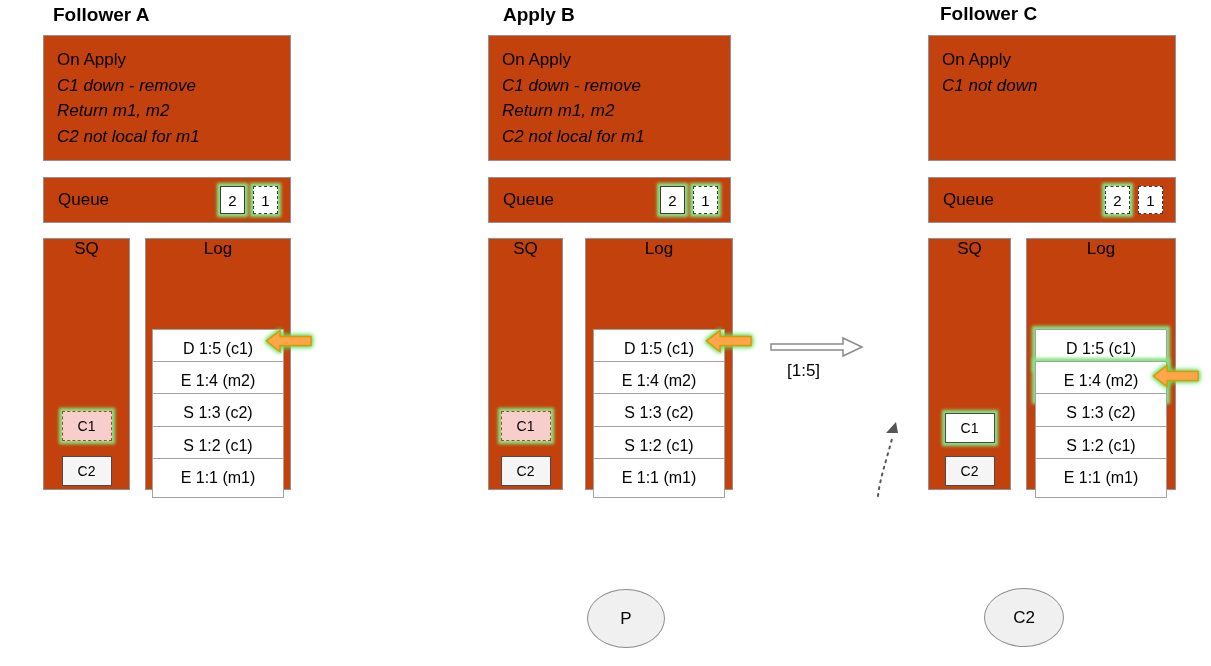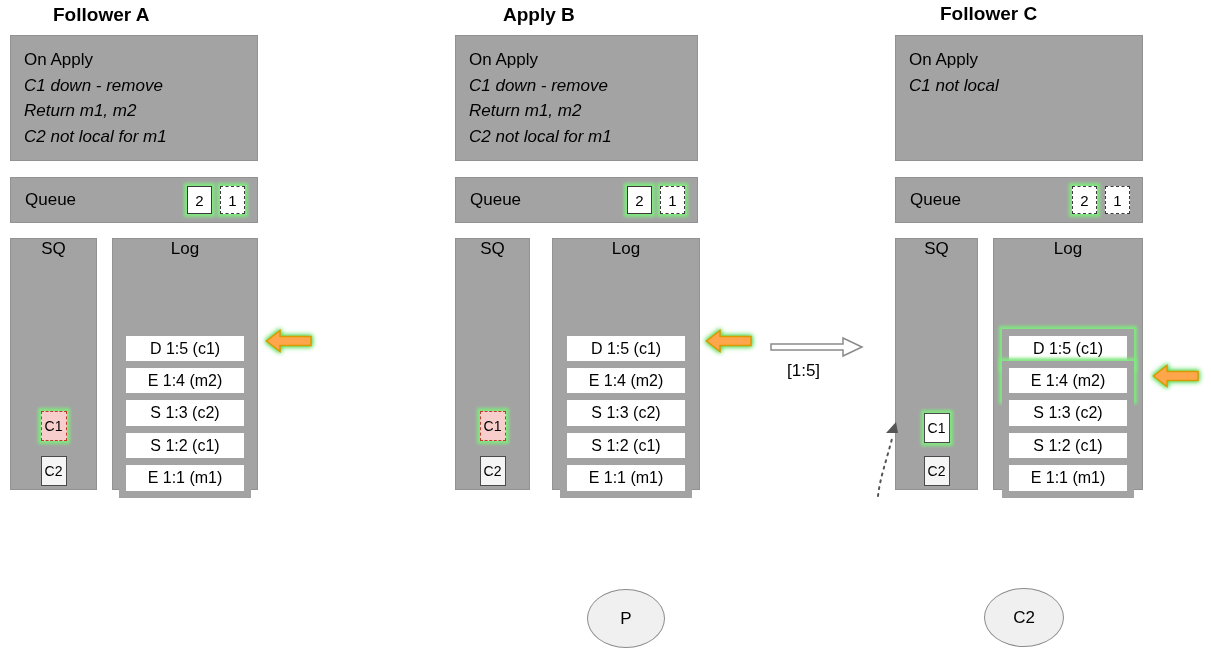--- a/index.html
+++ b/index.html
@@ -1,31 +1,31 @@
 <!DOCTYPE html>
 <html><head>
 <meta charset="utf-8">
 <style>
   html,body{margin:0;padding:0;}
   body{font-family:"Liberation Sans",sans-serif;background:#ffffff;color:#000000;}
   .canvas{position:relative;width:1211px;height:666px;background:#ffffff;overflow:hidden;}
   .col-title{position:absolute;font-size:19px;font-weight:700;white-space:nowrap;margin-left:20px;}
-  .box{position:absolute;background:#a3a3a3;border:1px solid #929292;box-sizing:border-box;}
+  .box{position:absolute;background:#c2410c;border:1px solid #929292;box-sizing:border-box;margin-left:33px;}
   .on-apply{padding:11px 13px;font-size:17px;line-height:25.5px;}
   .on-apply .note{font-style:italic;}
   .queue{display:flex;align-items:center;padding:0 12px 0 14px;font-size:17px;}
   .queue .qitems{margin-left:auto;display:flex;gap:8px;align-items:center;}
   .qitem{width:25px;height:28px;background:#ffffff;border:1px solid #3a3a3a;display:flex;align-items:center;justify-content:center;font-size:15px;box-sizing:border-box;}
   .qitem.dashed{border-style:dashed;}
   .glow{box-shadow:0 0 3px 3px #82e682;}
   .box-label{text-align:center;padding-top:0;font-size:17px;}
-  .sqitem{position:absolute;left:50%;transform:translateX(-50%);width:26px;height:30px;background:#f5f5f5;border:1px solid #4a4a4a;display:flex;align-items:center;justify-content:center;font-size:14px;box-sizing:border-box;}
+  .sqitem{position:absolute;left:50%;transform:translateX(-50%);width:50px;height:30px;background:#f5f5f5;border:1px solid #4a4a4a;display:flex;align-items:center;justify-content:center;font-size:14px;box-sizing:border-box;}
   .sqitem.pink{background:#f8cecc;border:1px dashed #c0392b;}
   .sqitem.lit{background:#ffffff;}
-  .log-entry{position:absolute;left:50%;transform:translateX(-50%);width:132px;height:40px;background:#ffffff;border:7px solid #a3a3a3;display:flex;align-items:center;justify-content:center;font-size:16px;white-space:nowrap;box-sizing:border-box;}
+  .log-entry{position:absolute;left:50%;transform:translateX(-50%);width:132px;height:40px;background:#ffffff;border:1px solid #a3a3a3;display:flex;align-items:center;justify-content:center;font-size:16px;white-space:nowrap;box-sizing:border-box;}
   .arrow-svg{position:absolute;}
   .glow-filter{filter:drop-shadow(0 0 2px #63dd63) drop-shadow(0 0 2px #63dd63);}
   .arrow-label{position:absolute;font-size:17px;}
   .ellipse{position:absolute;background:#f0f0f0;border:1px solid #8c8c8c;border-radius:50%;display:flex;align-items:center;justify-content:center;font-size:17px;box-sizing:border-box;}
 </style>
 </head>
 <body>
 
 <div class="canvas">
 
@@ -103,21 +103,21 @@
 
   <svg class="arrow-svg" style="left:770px;top:336px;" width="94" height="22" viewBox="0 0 94 22">
     <path d="M1 8 L73 8 L73 2 L92 11 L73 20 L73 14 L1 14 Z" fill="#ffffff" stroke="#8a8a8a" stroke-width="1.5"></path>
   </svg>
   <div class="arrow-label" style="left:787px;top:361px;">[1:5]</div>
 
   <div class="col-title" style="left:920px;top:3px;text-align:center;">Follower C</div>
 
   <div class="box on-apply" style="left:895px;top:35px;width:248px;height:126px;">
     <div>On Apply</div>
-    <div class="note">C1 not local</div>
+    <div class="note">C1 not down</div>
   </div>
 
   <div class="box queue" style="left:895px;top:177px;width:248px;height:46px;">
     <span>Queue</span>
     <span class="qitems">
       <span class="qitem dashed glow">2</span>
       <span class="qitem dashed">1</span>
     </span>
   </div>
 

